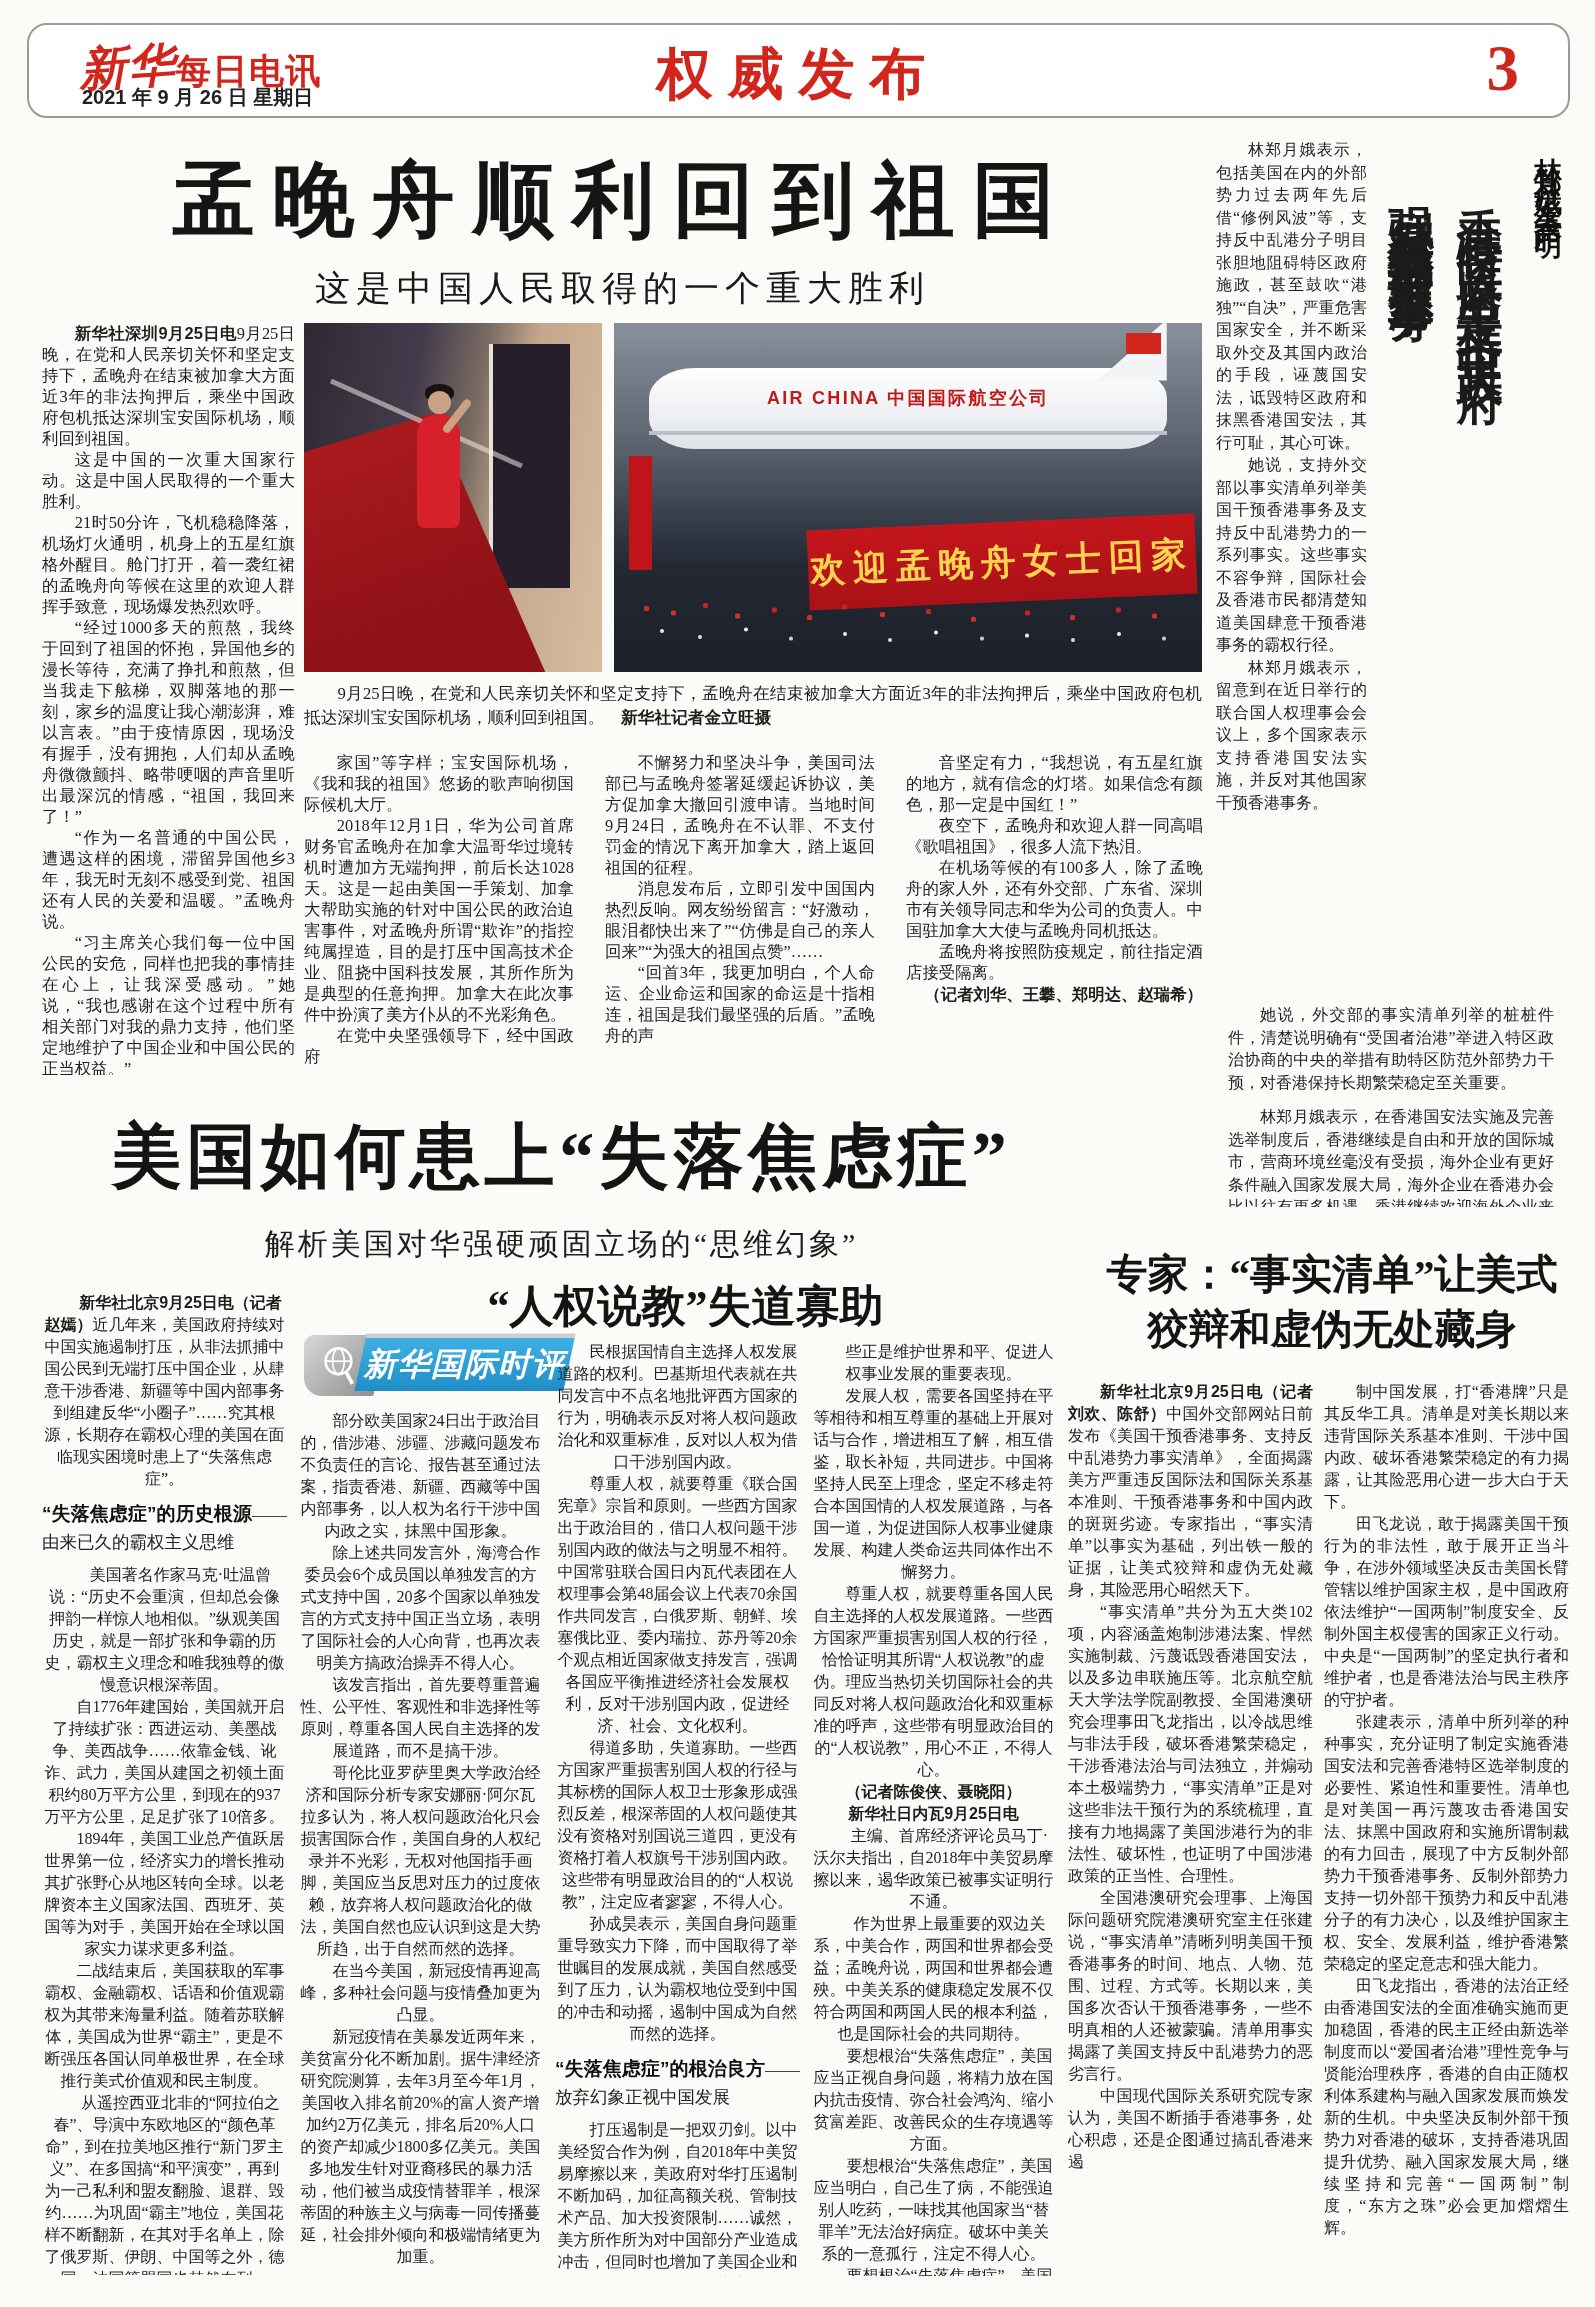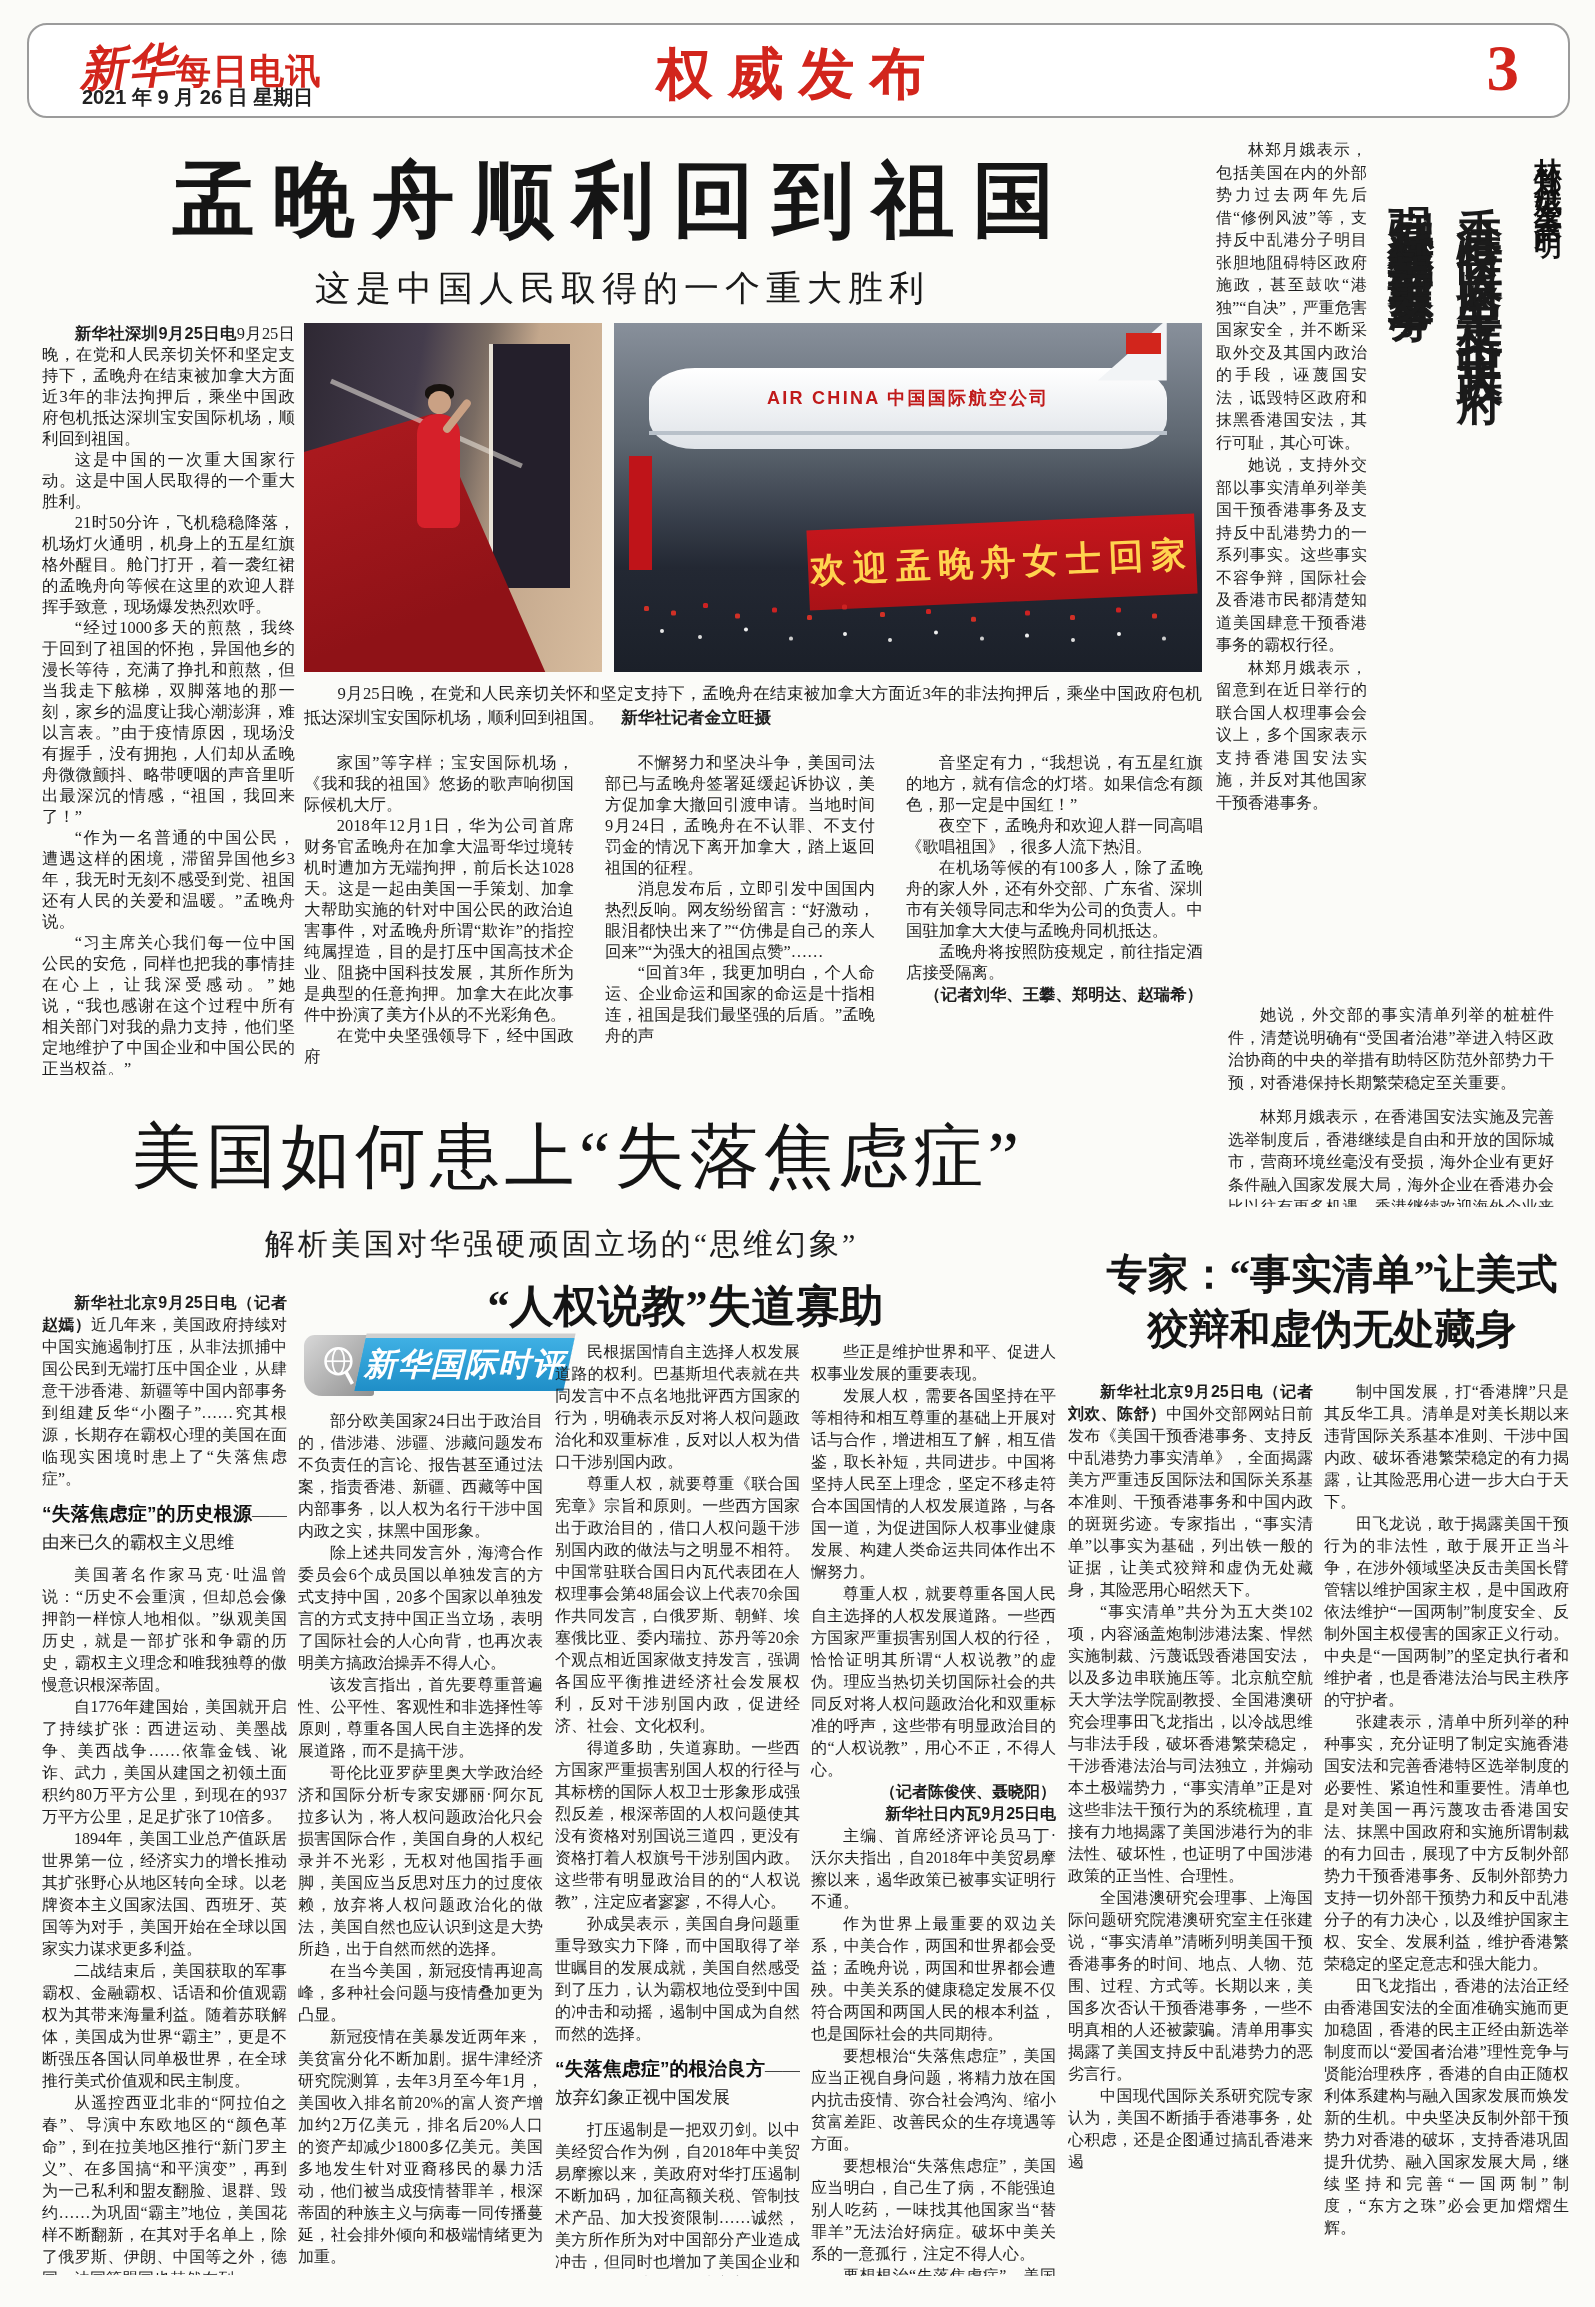--- a/index.html
+++ b/index.html
@@ -10,21 +10,21 @@
   .brand{position:absolute;left:50px;top:10.7px;white-space:nowrap;}
   .brand-script{font-size:47px;font-weight:bold;font-style:italic;color:#d2251c;letter-spacing:1.5px;display:inline-block;transform:rotate(-4deg);}
   .brand-rest{font-size:35px;font-weight:bold;color:#d2251c;font-family:"Liberation Sans","DejaVu Sans",sans-serif;letter-spacing:1.5px;}
   .mast-date{position:absolute;left:53px;top:59px;font-size:20px;font-weight:bold;color:#222;font-family:"Liberation Sans",sans-serif;}
   .mast-title{position:absolute;left:50%;top:12px;transform:translateX(-50%);font-size:56px;font-weight:bold;color:#d2251c;letter-spacing:15px;white-space:nowrap;}
   .mast-page{position:absolute;right:49px;top:6px;font-size:65px;font-weight:bold;color:#d2251c;}
   
   .col{position:absolute;overflow:hidden;text-align:justify;}
   .col p{margin:0;text-indent:2em;}
   .t-top p{font-size:16.4px;line-height:21px;}
-  .t-bot p{font-size:16px;line-height:22px;}
+  .t-bot p{font-size:16px;line-height:22px;text-align:center;}
   .t-exp p{font-size:16px;line-height:22px;}
   .dl{font-weight:bold;font-family:"Liberation Sans","DejaVu Sans",sans-serif;}
   .sig{text-align:right;text-indent:0 !important;font-weight:bold;font-family:"Liberation Sans",sans-serif;}
   .sec-head{margin:10.7px 0 7.6px 0;text-indent:0 !important;line-height:26px;}
   .sec-main{font-family:"Liberation Sans","DejaVu Sans",sans-serif;font-weight:bold;font-size:19px;color:#111;}
   .sec-sub{font-size:17.5px;color:#222;}
   
   .meng-hl{position:absolute;left:42px;top:146px;width:1161px;text-align:center;font-size:82px;font-weight:bold;letter-spacing:18px;color:#151515;white-space:nowrap;}
   .meng-sub{position:absolute;left:42px;top:265px;width:1161px;text-align:center;font-size:35px;letter-spacing:6px;color:#1a1a1a;}
   .caption{position:absolute;left:304px;top:682px;width:898px;font-size:16.7px;line-height:24px;text-align:justify;}
@@ -58,21 +58,21 @@
   .hk-col{position:absolute;left:0;top:6px;width:151px;height:851px;overflow:hidden;text-align:justify;}
   .hk-col p{margin:0;text-indent:2em;font-size:16px;line-height:22.5px;}
   .hk-vhead{position:absolute;left:157px;top:37px;height:830px;writing-mode:vertical-rl;text-orientation:upright;}
   .v-line{font-weight:bold;color:#1b1b1b;margin:0 6.9px;}
   .v-line1{font-size:46px;letter-spacing:13px;}
   .v-line2{font-size:46px;letter-spacing:6px;}
   .hk-kicker{position:absolute;right:1.5px;top:1.5px;height:350px;writing-mode:vertical-rl;text-orientation:upright;font-weight:bold;font-size:28px;letter-spacing:10.7px;font-family:"Liberation Sans",sans-serif;color:#111;}
   .hk-bottom{position:absolute;left:0;top:859px;width:350px;height:215px;overflow:hidden;text-align:justify;}
   .hk-bottom p{margin:12px;text-indent:2em;font-size:16px;line-height:22.5px;}
   
-  .anx-hl{position:absolute;left:58px;top:1110px;width:1039px;text-align:center;font-size:70px;font-weight:normal;letter-spacing:4.6px;color:#141414;white-space:nowrap;}
+  .anx-hl{position:absolute;left:42px;top:1110px;width:1039px;text-align:center;font-size:70px;font-weight:bold;letter-spacing:4.6px;color:#141414;white-space:nowrap;}
   .anx-sub{position:absolute;left:42px;top:1224px;width:1039px;text-align:center;font-size:30px;letter-spacing:3px;}
   .exp-hl{position:absolute;left:1096px;top:1247px;width:472px;text-align:center;font-size:41px;font-weight:bold;line-height:55px;color:#141414;}
   .com-hl{position:absolute;left:358px;top:1277px;width:655px;text-align:center;font-size:44px;font-weight:bold;color:#141414;white-space:nowrap;}
   
   .badge{position:absolute;left:304px;top:1332px;width:265px;height:67px;}
   .badge-globe{position:absolute;left:0;top:3px;width:70px;height:61px;background:linear-gradient(135deg,#d8d8d8,#8f8f8f);border-radius:10.7px 3px 3px 18px;display:flex;align-items:center;justify-content:center;}
   .badge-label{position:absolute;left:56px;top:6px;width:209px;height:53px;background:linear-gradient(#3fb0e4,#1f8ec7);transform:skewX(-12deg);display:flex;align-items:center;justify-content:center;box-shadow:0 -4.6px 0 #cfcfcf;}
   .badge-label span{transform:skewX(12deg);color:#fff;font-weight:bold;font-style:italic;font-size:32px;font-family:"Liberation Sans",sans-serif;letter-spacing:1.5px;white-space:nowrap;}
 </style>
 </head>

